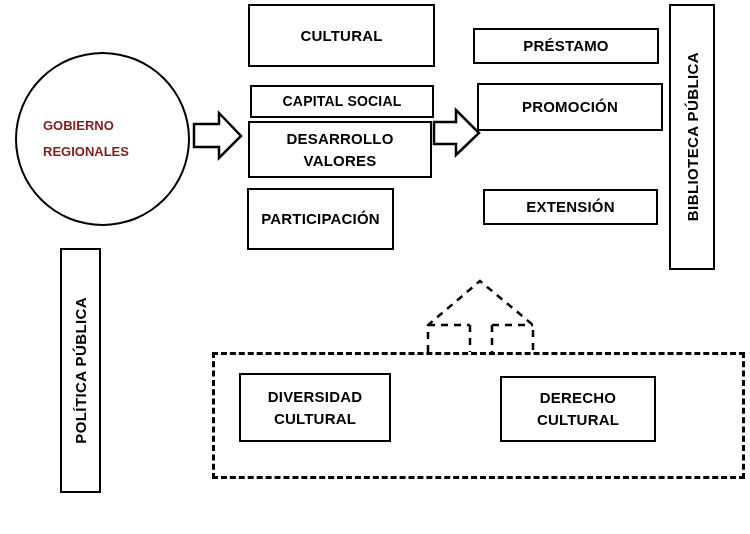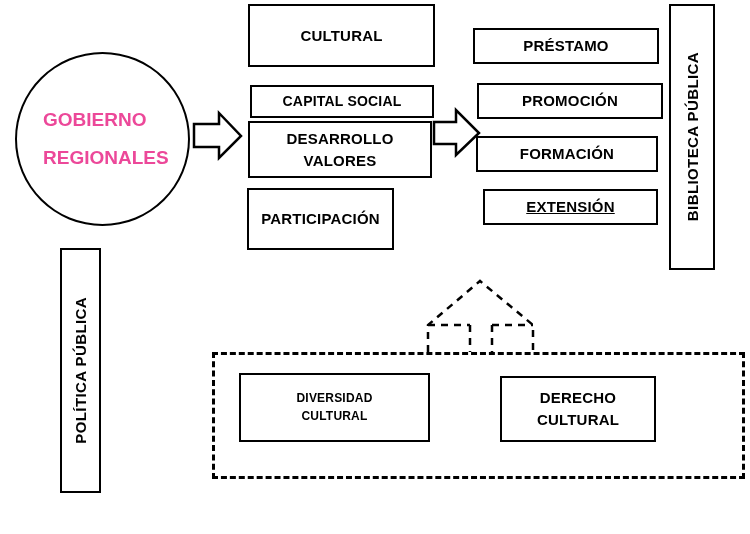--- a/index.html
+++ b/index.html
@@ -41,23 +41,23 @@
     height: 174px;
     box-sizing: border-box;
     border: 2px solid #000000;
     border-radius: 50%;
     background: #ffffff;
     display: flex;
     flex-direction: column;
     align-items: flex-start;
     justify-content: center;
     padding-left: 26px;
-    color: #ec4899;
+    color: #7f1d1d;
     font-weight: bold;
-    font-size: 19px;
+    font-size: 13px;
     line-height: 2.0;
   }
   #circle .line { white-space: nowrap; }
 
   
   .vbox {
     position: absolute;
     box-sizing: border-box;
     border: 2px solid #000000;
     background: #ffffff;
@@ -132,43 +132,40 @@
   </div>
 
   <div class="box" style="left:247px; top:188px; width:147px; height:62px; font-size:15px;">
     <span class="line">PARTICIPACIÓN</span>
   </div>
 
   <div class="box" style="left:473px; top:28px; width:186px; height:36px; font-size:15px;">
     <span class="line">PRÉSTAMO</span>
   </div>
 
-  <div class="box" style="left:477px; top:83px; width:186px; height:36px; font-size:15px;">
+  <div class="box" style="left:477px; top:83px; width:186px; height:48px; font-size:15px;">
     <span class="line">PROMOCIÓN</span>
   </div>
 
-  <div class="box" style="left:476px; top:136px; width:182px; height:36px; font-size:15px;">
-    <span class="line">FORMACIÓN</span>
-  </div>
 
-  <div class="box" style="left:483px; top:189px; width:175px; height:36px; font-size:15px;text-decoration:underline;">
+  <div class="box" style="left:483px; top:189px; width:175px; height:36px; font-size:15px;">
     <span class="line">EXTENSIÓN</span>
   </div>
 
   <div class="vbox" style="left:669px; top:4px; width:46px; height:266px;">
     <span class="vtext" style="font-size:15px;">BIBLIOTECA PÚBLICA</span>
   </div>
 
   <div class="vbox" style="left:60px; top:248px; width:41px; height:245px;">
     <span class="vtext" style="font-size:15px;">POLÍTICA PÚBLICA</span>
   </div>
 
   <div id="dashed-container"></div>
 
-  <div class="box" style="left:239px; top:373px; width:191px; height:69px; font-size:12px;">
+  <div class="box" style="left:239px; top:373px; width:152px; height:69px; font-size:15px;">
     <span class="line">DIVERSIDAD</span>
     <span class="line">CULTURAL</span>
   </div>
 
   <div class="box" style="left:500px; top:376px; width:156px; height:66px; font-size:15px;">
     <span class="line">DERECHO</span>
     <span class="line">CULTURAL</span>
   </div>
 
 </div>

